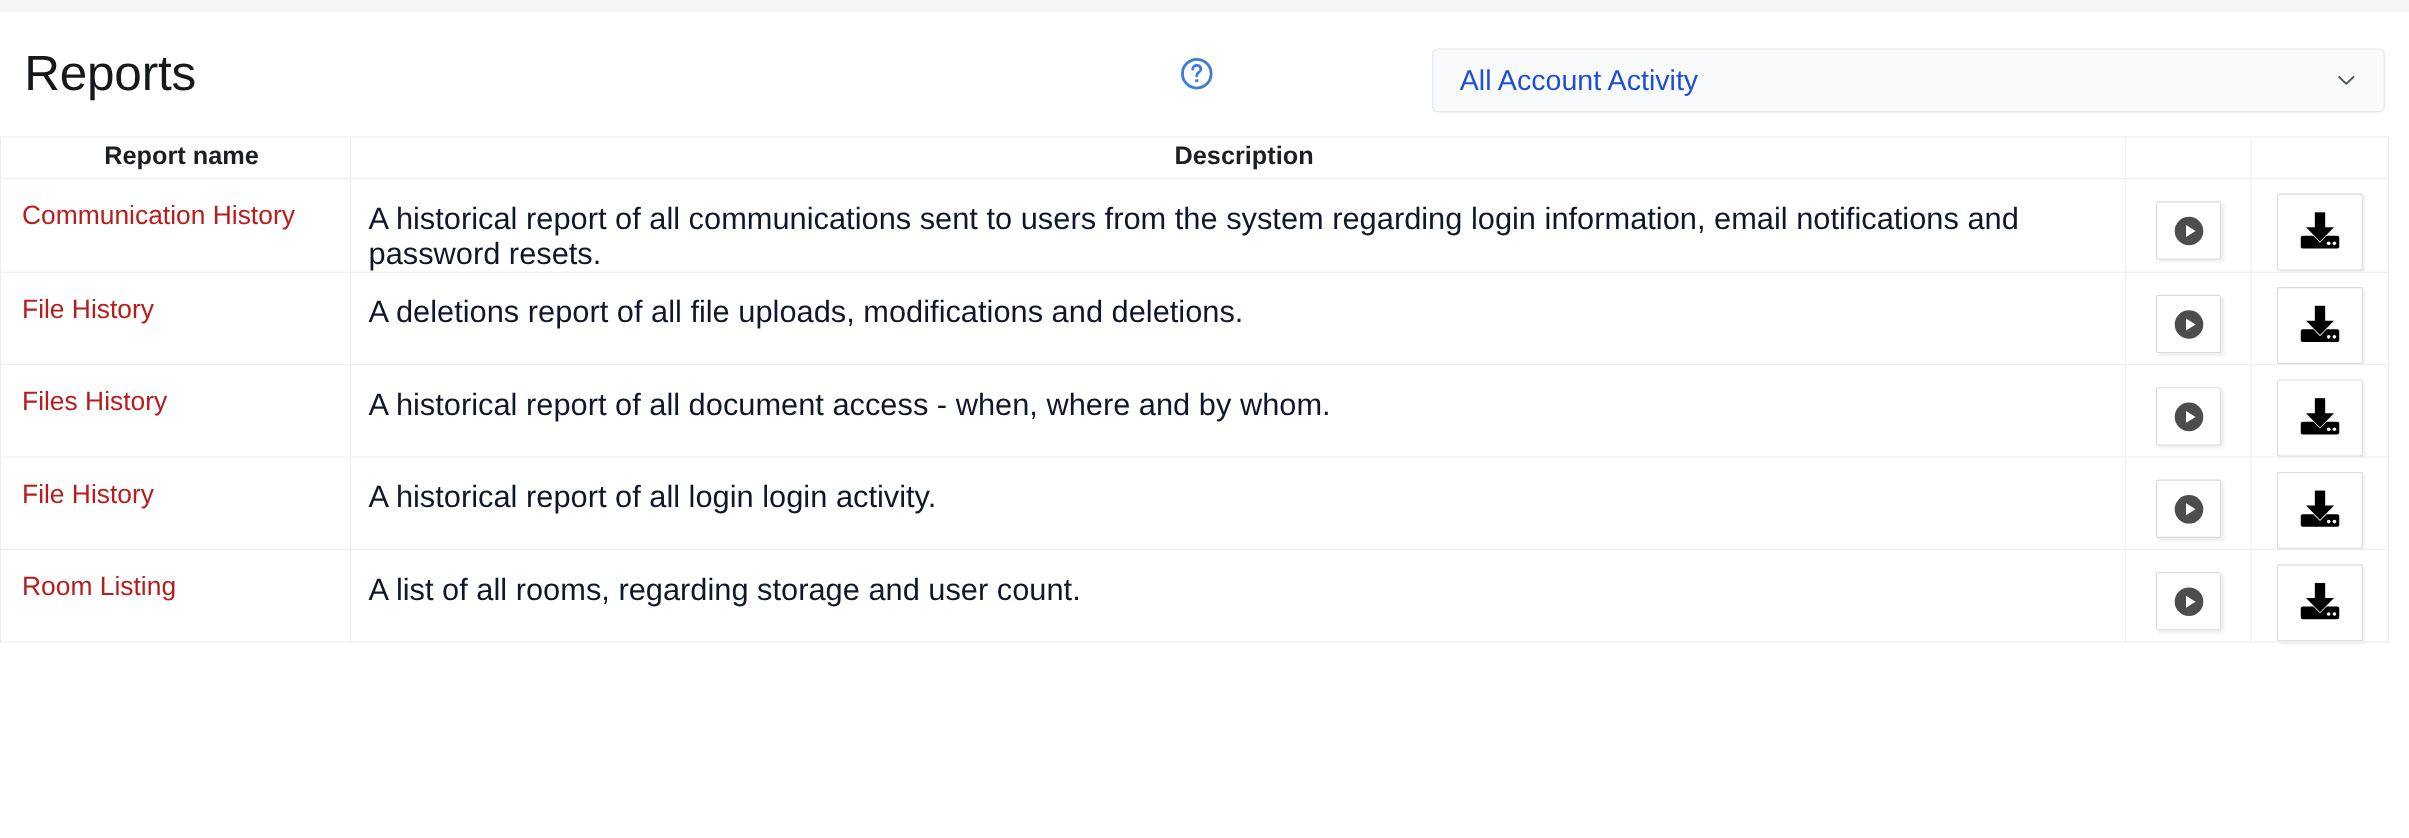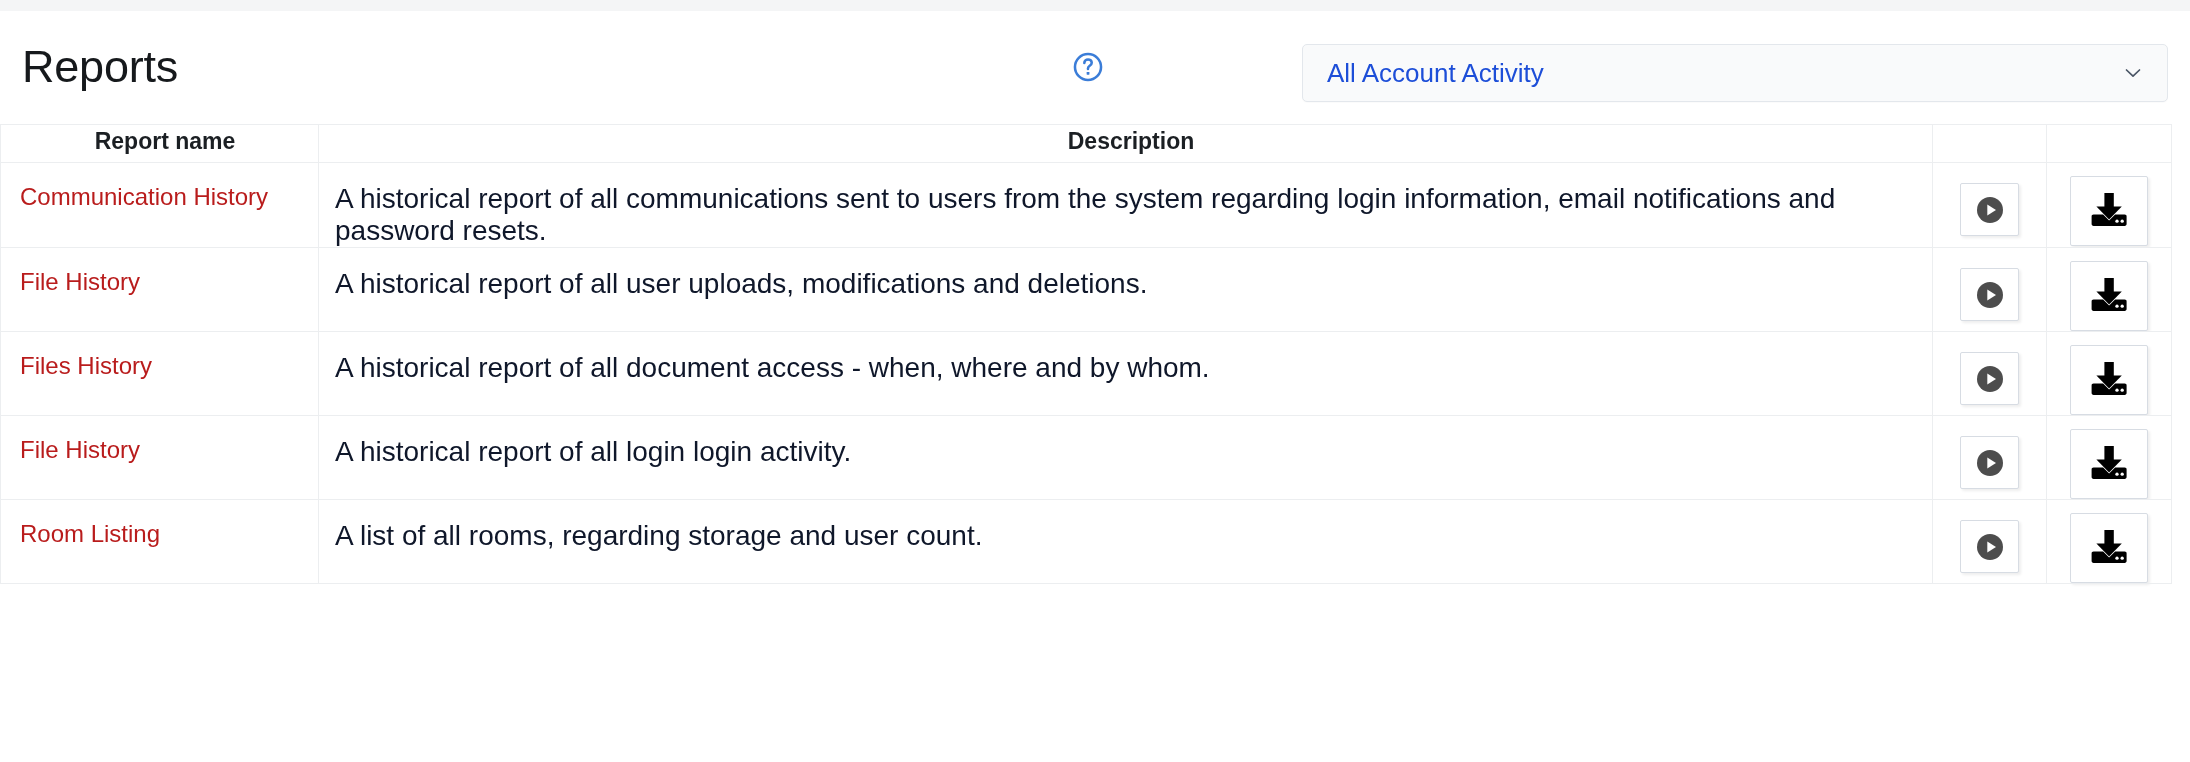--- a/index.html
+++ b/index.html
@@ -278,21 +278,21 @@
         </span>
       </button>
     </td>
   </tr>
 
   <tr>
     <td>
       <div class="cell-name">File History</div>
     </td>
     <td>
-      <div class="cell-desc">A historical report of all user uploads, modifications and deletions.</div>
+      <div class="cell-desc">A deletions report of all file uploads, modifications and deletions.</div>
     </td>
     <td class="action-cell">
       <button class="run-btn">
         <span>
           <svg width="32" height="32" viewBox="0 0 32 32">
             <circle cx="16" cy="16" r="13" fill="#4d4d4d"></circle>
             <path d="M13.3 10.6 L22 16 L13.3 21.4 Z" fill="#ffffff"></path>
           </svg>
         </span>
       </button>

